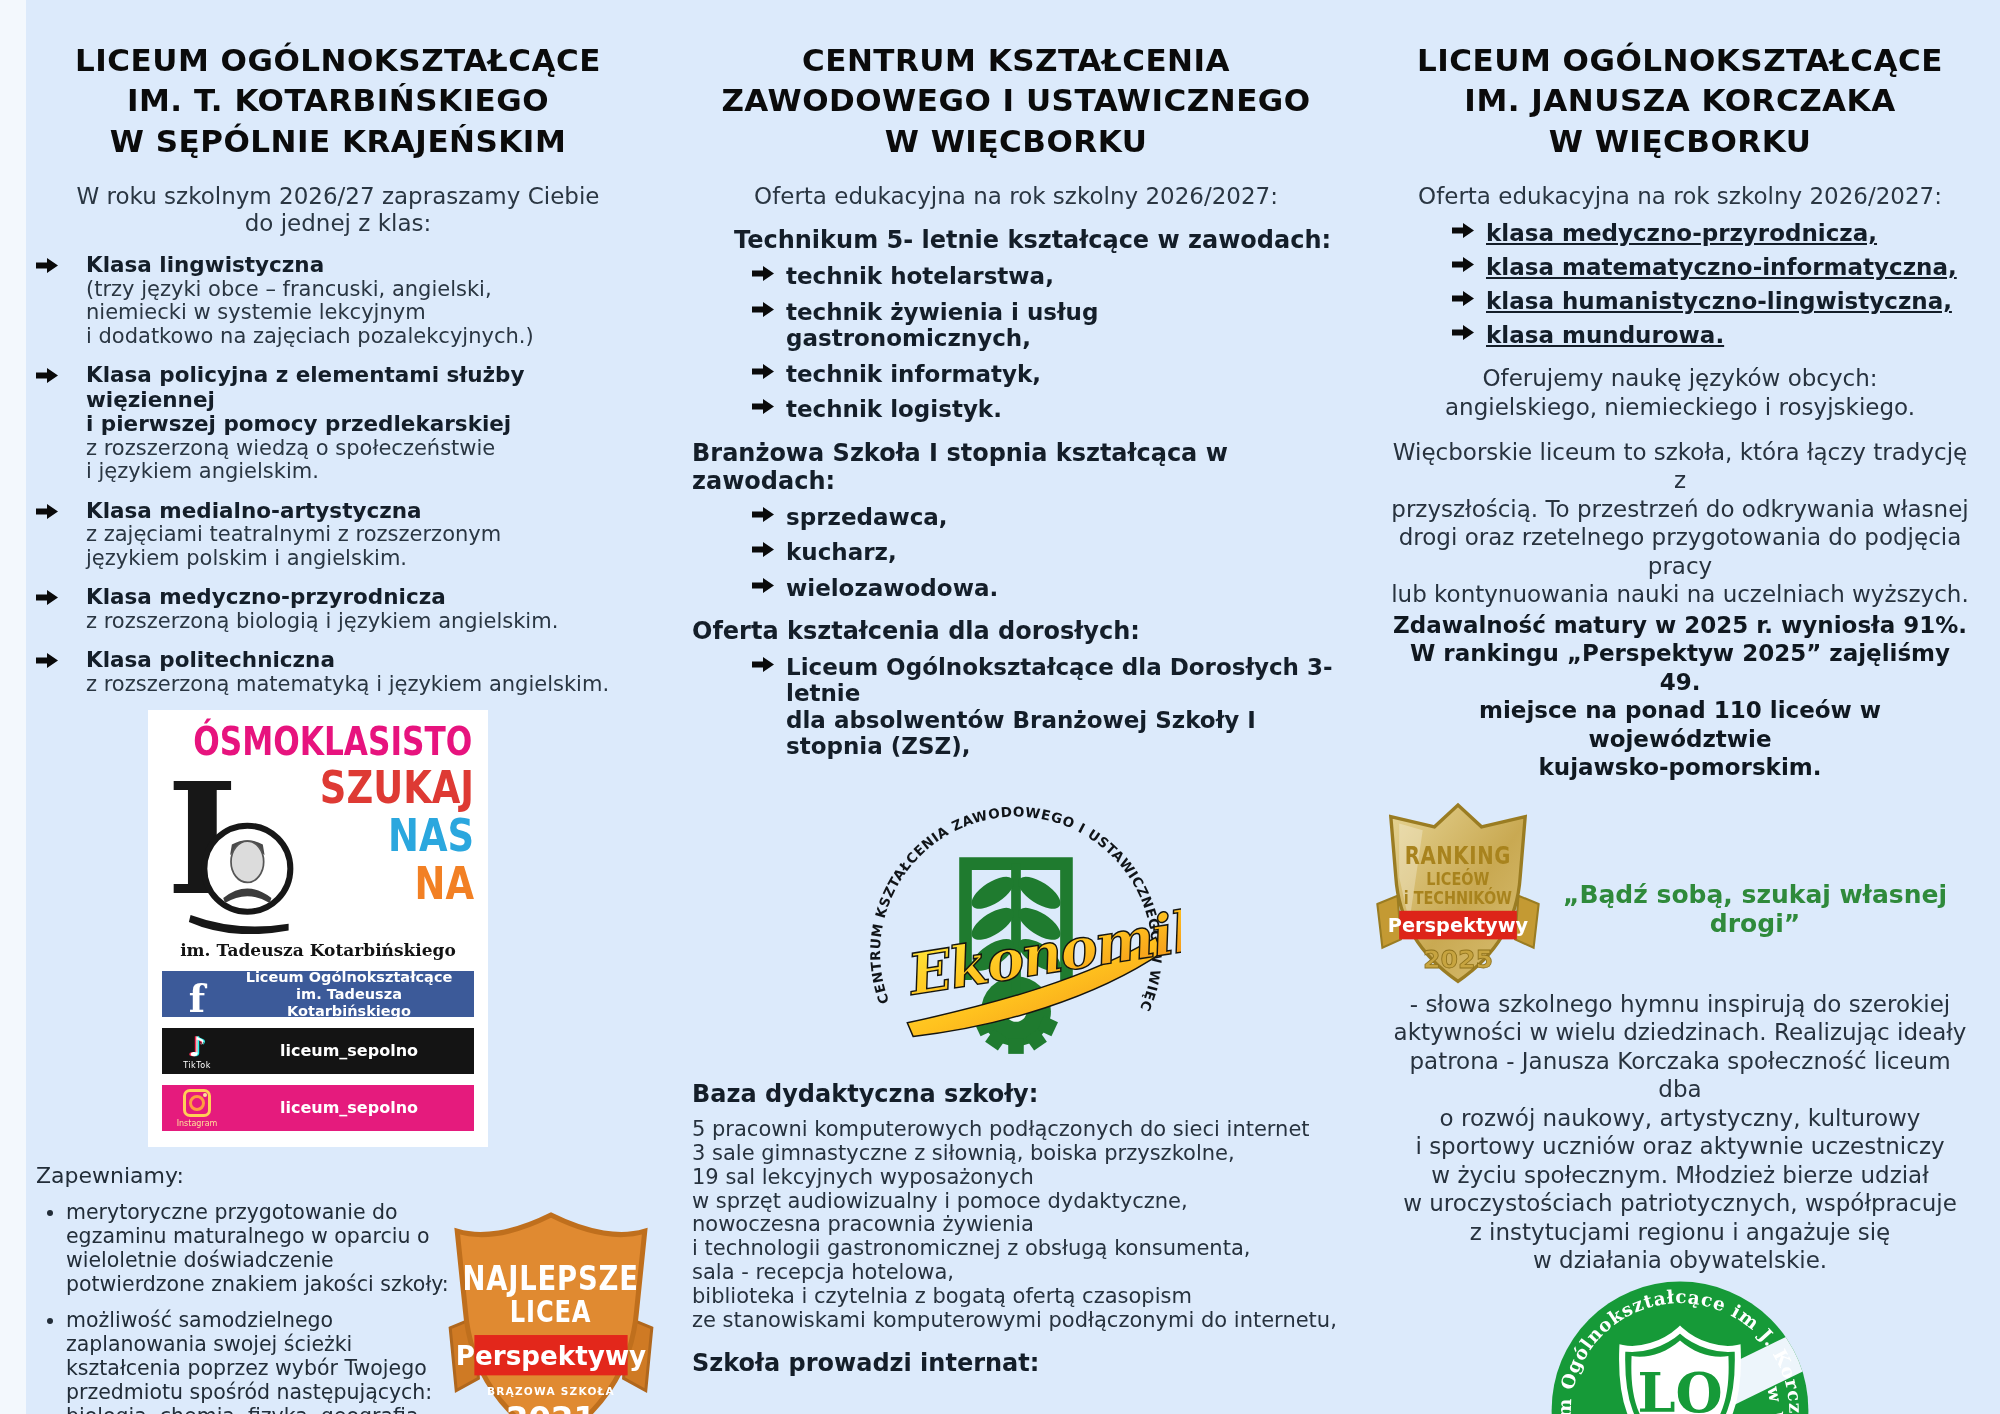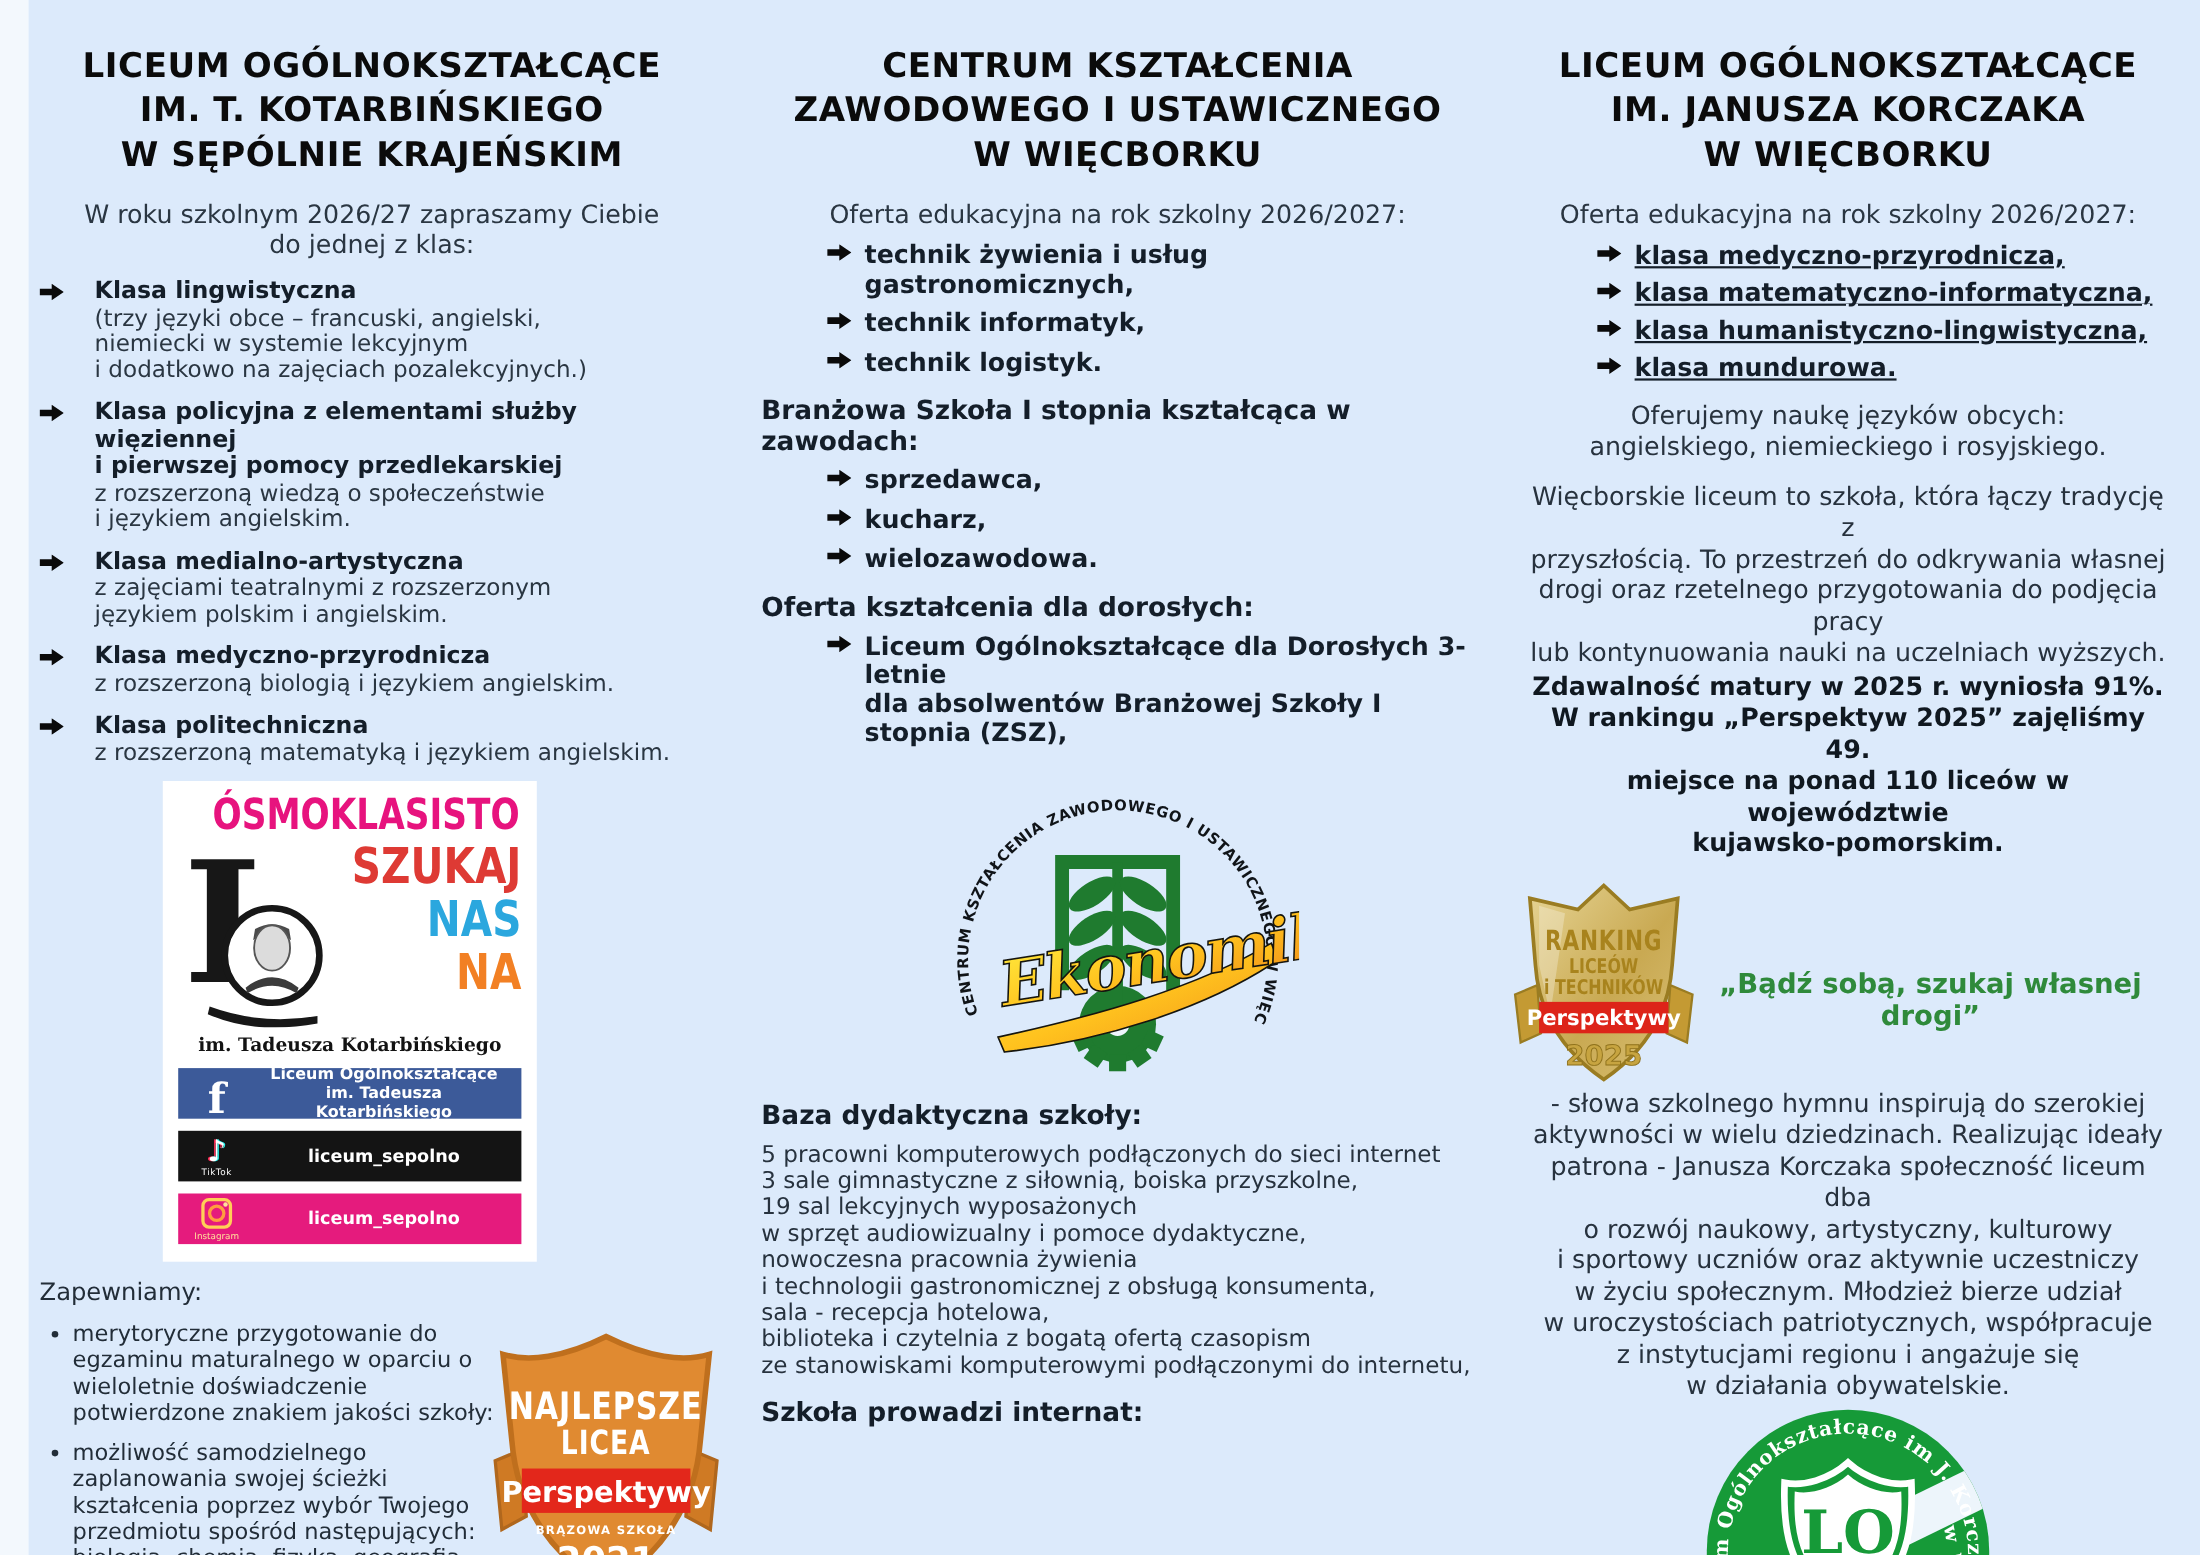--- a/index.html
+++ b/index.html
@@ -206,20 +206,27 @@
       </svg>
     </div>
   </section>
 
   <section class="col col-mid">
     <h1 class="col-title">CENTRUM KSZTAŁCENIA
 ZAWODOWEGO I USTAWICZNEGO
 W WIĘCBORKU</h1>
     <p class="intro">Oferta edukacyjna na rok szkolny 2026/2027:</p>
 
+    <div class="mid-head ind">Technikum 5- letnie kształcące w zawodach:</div>
+    <div class="mid-item">
+      <svg class="arrow" width="22" height="15" viewBox="0 0 22 15">
+          <path d="M0 4.5h11V0l11 7.5L11 15v-4.5H0z" fill="#0a0a0a"></path>
+        </svg>
+      <span>technik hotelarstwa,</span>
+    </div>
     <div class="mid-item">
       <svg class="arrow" width="22" height="15" viewBox="0 0 22 15">
           <path d="M0 4.5h11V0l11 7.5L11 15v-4.5H0z" fill="#0a0a0a"></path>
         </svg>
       <span>technik żywienia i usług gastronomicznych,</span>
     </div>
     <div class="mid-item">
       <svg class="arrow" width="22" height="15" viewBox="0 0 22 15">
           <path d="M0 4.5h11V0l11 7.5L11 15v-4.5H0z" fill="#0a0a0a"></path>
         </svg>

